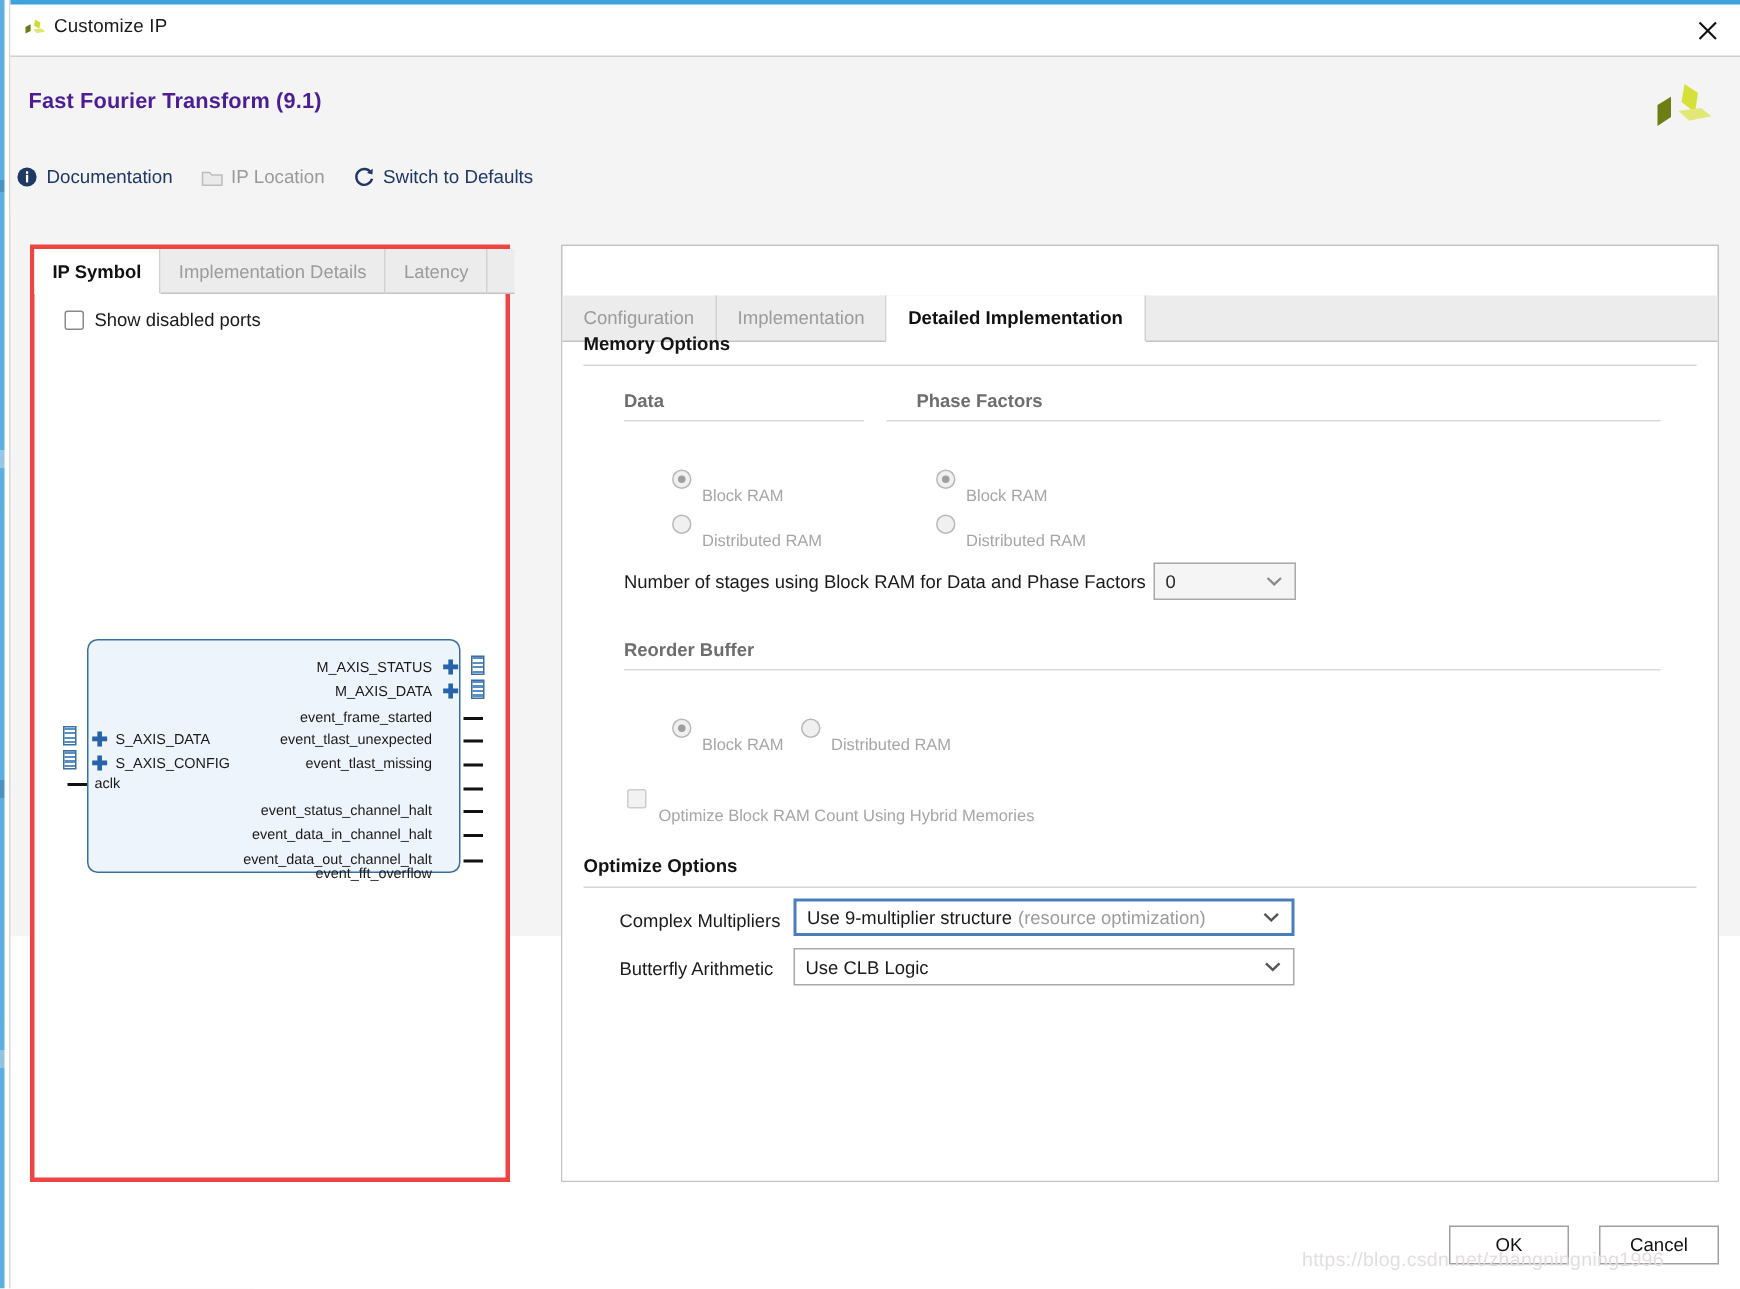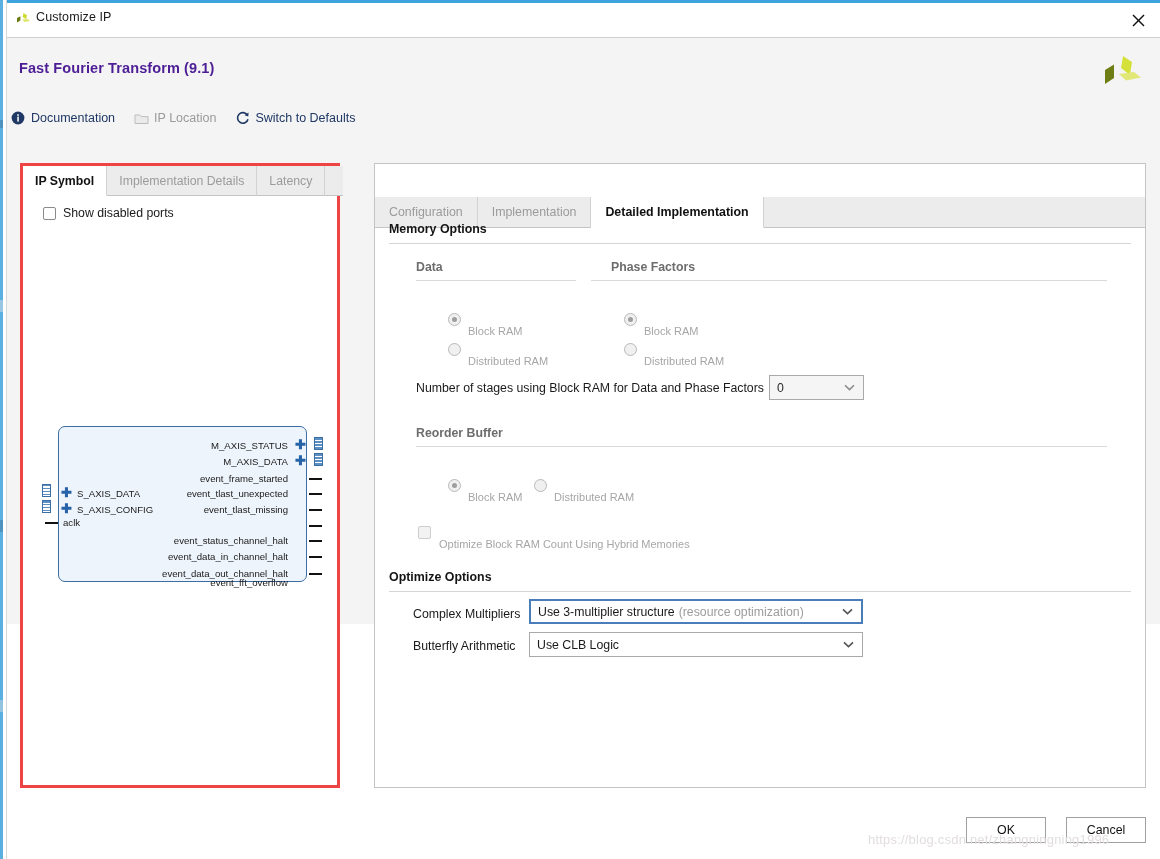--- a/index.html
+++ b/index.html
@@ -561,21 +561,21 @@
       <div class="chk-disabled-row" style="left:43px; top:287px;">
         <span class="chkbox-dis"></span>
         <span class="radio-label">Optimize Block RAM Count Using Hybrid Memories</span>
       </div>
 
       <div class="section-title" style="left:14px; top:342px;">Optimize Options</div>
       <div class="section-rule" style="left:14px; top:363px; width:742px;"></div>
 
       <div class="field-label" style="left:38px; top:379px;">Complex Multipliers</div>
       <div class="combo focused" style="left:154px; top:371px; width:334px;">
-        <span>Use 3-multiplier structure</span>
+        <span>Use 9-multiplier structure</span>
         <span class="hint" style="margin-left:4px;">(resource optimization)</span>
         <span class="caret">
           <svg width="11" height="7" viewBox="0 0 11 7">
               <path d="M1 1.3 L5.5 5.6 L10 1.3" fill="none" stroke="#555" stroke-width="1.6"></path>
             </svg>
         </span>
       </div>
 
       <div class="field-label" style="left:38px; top:411px;">Butterfly Arithmetic</div>
       <div class="combo" style="left:154px; top:404px; width:334px;">

